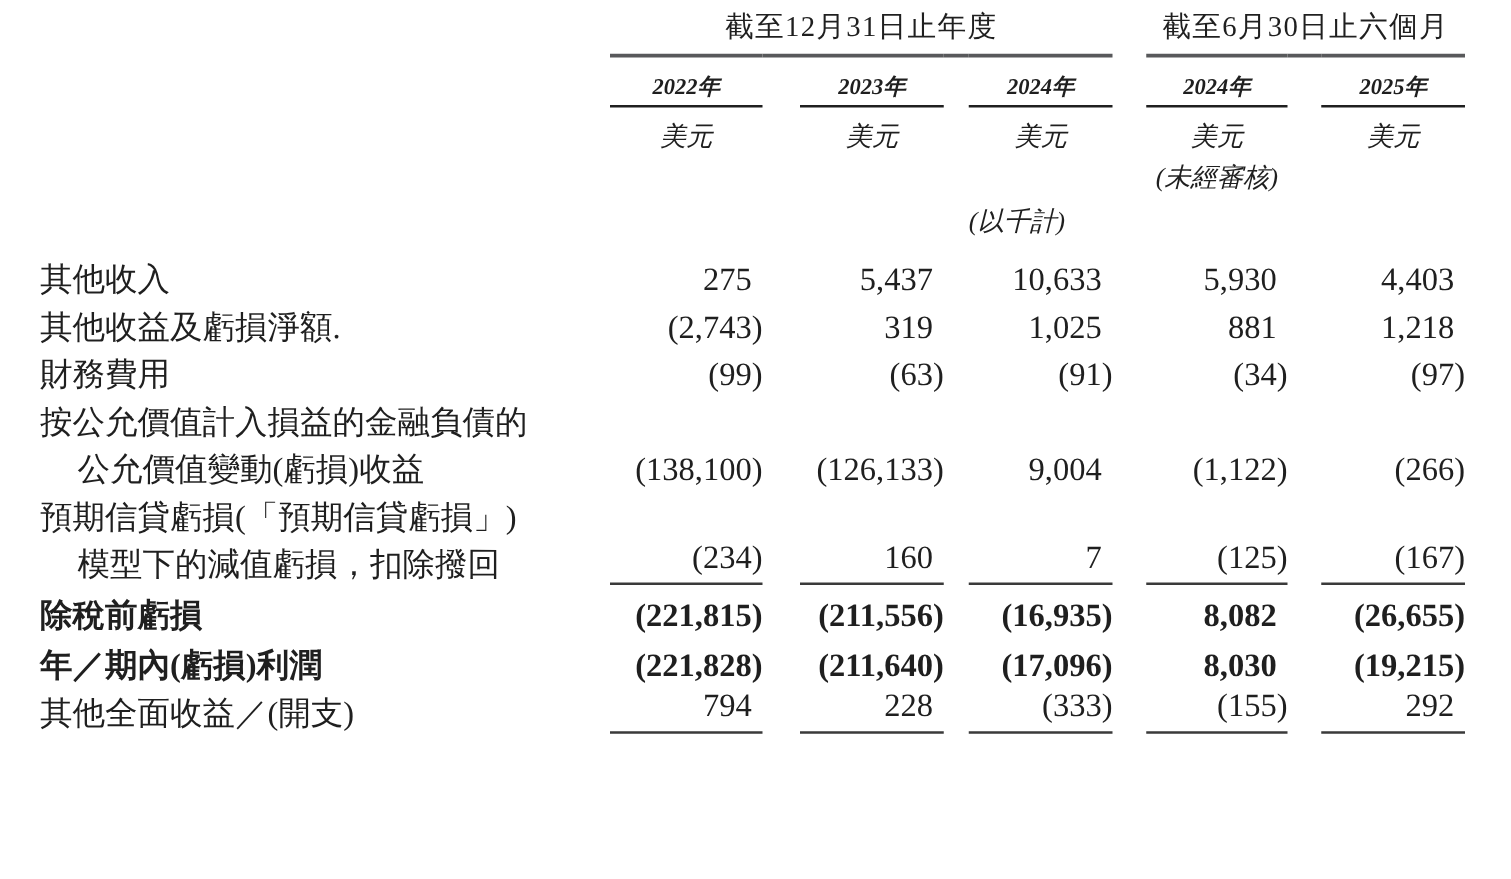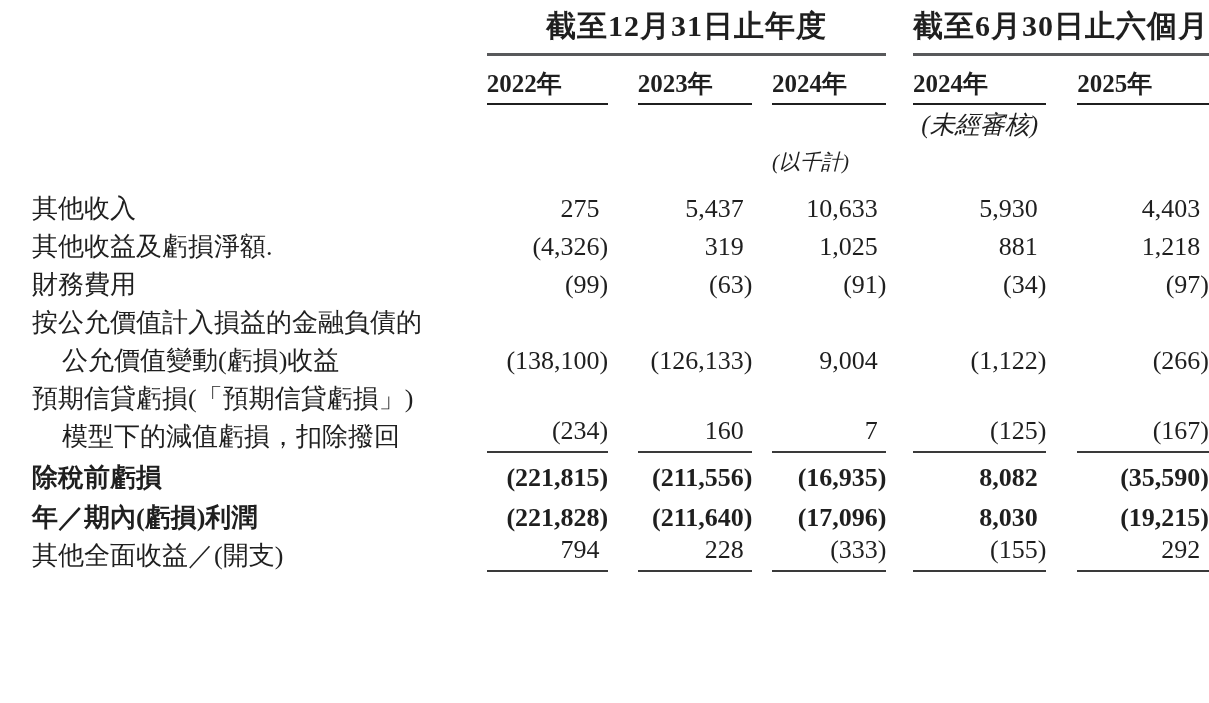--- a/index.html
+++ b/index.html
@@ -8,30 +8,30 @@
     width: 1209px; height: 703px; overflow: hidden;
     font-family: "Liberation Serif", "DejaVu Serif", serif;
     color: var(--text, #1f1f1f);
   }
   table { border-collapse: collapse; table-layout: fixed; margin: 6px 0 0 32px; }
   td { white-space: nowrap; vertical-align: bottom; }
 
   
   .corner { }
   .grp {
-    font-weight: bold; font-size: 30px; text-align: center;
+    font-weight: normal; font-size: 23px; text-align: center;
     padding-bottom: 6px; border-bottom: 3px solid var(--heavy, #58595b);
     letter-spacing: 1px;
   }
   .yr {
-    font-weight: bold; font-size: 25px; text-align: left;
-    padding: 11px 0 3px; border-bottom: 2px solid var(--rule-dark, #1f1f1f);
+    font-weight: bold; font-size: 18px; text-align: center;
+    padding: 11px 0 3px; border-bottom: 2px solid var(--rule-dark, #1f1f1f); font-style: italic;
   }
   .cur  { font-style: italic; font-size: 21px; text-align: center; padding: 9px 0 2px; }
-  .note { font-style: italic; font-size: 25px; text-align: center; padding: 3px 0 2px; }
+  .note { font-style: italic; font-size: 21px; text-align: center; padding: 3px 0 2px; }
   .kilo { font-style: italic; font-size: 21px; text-align: left; padding: 5px 0 10px; }
 
   
   tbody td { font-size: 26px; height: 38px; line-height: 30px; }
   .lbl { text-align: left; }
   .lbl.ind { padding-left: 30px; }
   .val { text-align: right; }
   tr.bold td { font-weight: bold; }
   tr.ruled .val { border-bottom: 2px solid var(--rule, #3a3a3a); padding-bottom: 5px; }
   tr.after-rule td { padding-top: 10px; }
@@ -68,20 +68,32 @@
       <td class="yr">2023年</td>
       <td class="gap"></td>
       <td class="yr">2024年</td>
       <td class="gap"></td>
       <td class="yr">2024年</td>
       <td class="gap"></td>
       <td class="yr">2025年</td>
     </tr>
     <tr>
       <td></td>
+      <td class="cur">美元</td>
+      <td class="gap"></td>
+      <td class="cur">美元</td>
+      <td class="gap"></td>
+      <td class="cur">美元</td>
+      <td class="gap"></td>
+      <td class="cur">美元</td>
+      <td class="gap"></td>
+      <td class="cur">美元</td>
+    </tr>
+    <tr>
+      <td></td>
       <td></td>
       <td class="gap"></td>
       <td></td>
       <td class="gap"></td>
       <td></td>
       <td class="gap"></td>
       <td class="note">(未經審核)</td>
       <td class="gap"></td>
       <td></td>
     </tr>
@@ -106,21 +118,21 @@
         <td class="val">5,437<span class="ph">)</span></td>
         <td class="gap"></td>
         <td class="val">10,633<span class="ph">)</span></td>
         <td class="gap"></td>
         <td class="val">5,930<span class="ph">)</span></td>
         <td class="gap"></td>
         <td class="val">4,403<span class="ph">)</span></td>
       </tr>
       <tr>
         <td class="lbl">其他收益及虧損淨額.</td>
-        <td class="val">(4,326)</td>
+        <td class="val">(2,743)</td>
         <td class="gap"></td>
         <td class="val">319<span class="ph">)</span></td>
         <td class="gap"></td>
         <td class="val">1,025<span class="ph">)</span></td>
         <td class="gap"></td>
         <td class="val">881<span class="ph">)</span></td>
         <td class="gap"></td>
         <td class="val">1,218<span class="ph">)</span></td>
       </tr>
       <tr>
@@ -186,21 +198,21 @@
       <tr class="bold after-rule">
         <td class="lbl">除稅前虧損</td>
         <td class="val">(221,815)</td>
         <td class="gap"></td>
         <td class="val">(211,556)</td>
         <td class="gap"></td>
         <td class="val">(16,935)</td>
         <td class="gap"></td>
         <td class="val">8,082<span class="ph">)</span></td>
         <td class="gap"></td>
-        <td class="val">(35,590)</td>
+        <td class="val">(26,655)</td>
       </tr>
       <tr class="bold after-rule">
         <td class="lbl">年／期內(虧損)利潤</td>
         <td class="val">(221,828)</td>
         <td class="gap"></td>
         <td class="val">(211,640)</td>
         <td class="gap"></td>
         <td class="val">(17,096)</td>
         <td class="gap"></td>
         <td class="val">8,030<span class="ph">)</span></td>

